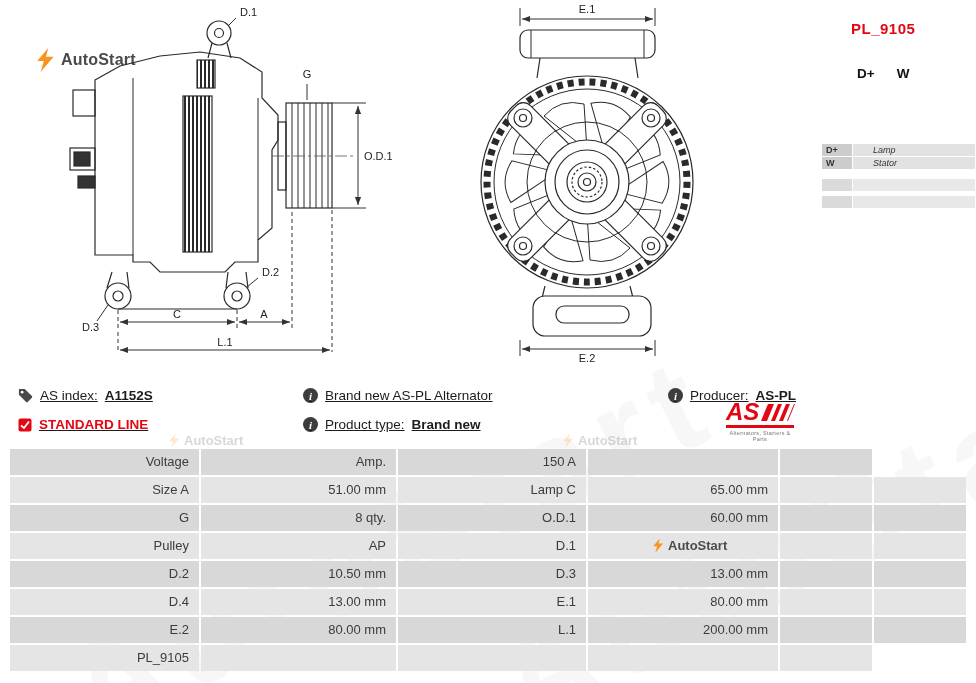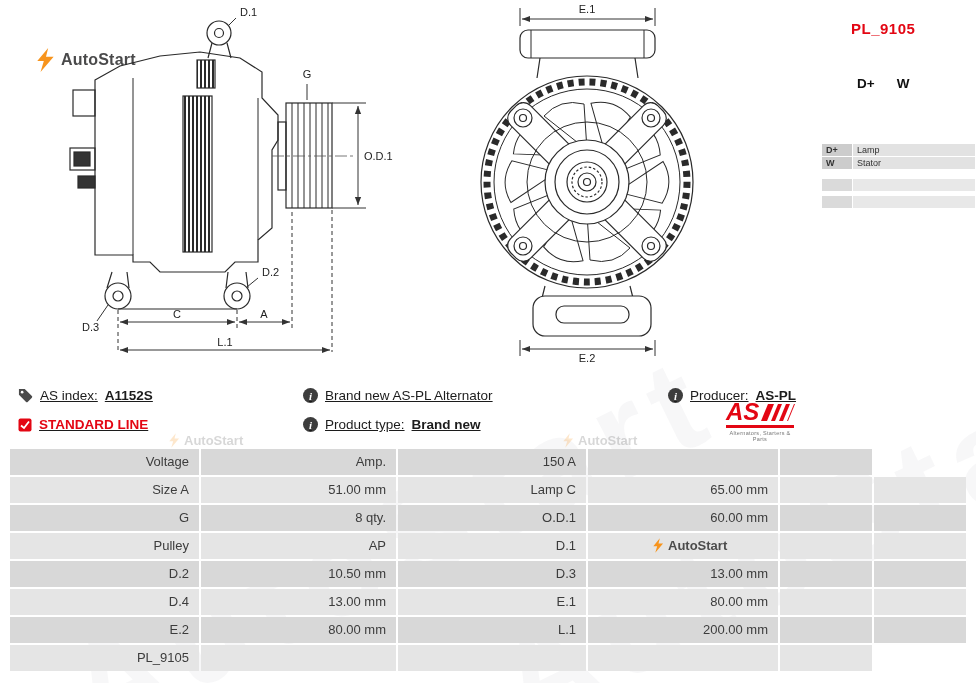--- a/index.html
+++ b/index.html
@@ -6,27 +6,27 @@
   .sheet{position:relative;width:976px;height:683px;background:#fff;overflow:hidden;
          font-family:"Liberation Sans",sans-serif;color:#1c1c1c;}
 
   
   .brand-logo{position:absolute;left:35px;top:48px;display:flex;align-items:center;gap:4px;}
   .brand-logo .bolt{width:22px;height:24px;}
   .brand-text{font-size:16px;font-weight:bold;color:#4a4a4b;letter-spacing:.2px;}
 
   .part-code{position:absolute;left:851px;top:20px;font-size:15px;font-weight:bold;color:#e30613;letter-spacing:.5px;}
 
-  .terminals-title{position:absolute;left:857px;top:76px;font-size:13.5px;font-weight:bold;color:#111;}
+  .terminals-title{position:absolute;left:857px;top:66px;font-size:13.5px;font-weight:bold;color:#111;}
   .terminals-title span{margin-right:22px;}
 
   .terminal-table{position:absolute;left:822px;top:144px;width:154px;}
   .tt-row{display:grid;grid-template-columns:30px 122px;gap:1px;margin-bottom:1px;}
   .tt-row .pin{background:#cccccc;font-size:9px;line-height:12px;height:12px;padding-left:4px;color:#333;font-weight:bold;}
-  .tt-row .desc{background:#e2e2e2;font-size:9px;line-height:12px;height:12px;padding-left:4px;color:#333;}
+  .tt-row .desc{background:#e2e2e2;font-size:9px;line-height:12px;height:12px;padding-left:20px;color:#333;font-style:italic;}
   .tt-gap{height:9px;}
   .tt-row.empty .pin{background:#dadada;}
   .tt-row.empty .desc{background:#e8e8e8;}
 
   .drawing{position:absolute;}
   .drawing text{font-family:"Liberation Sans",sans-serif;font-size:11px;fill:#222;}
 
   
   .info-item{position:absolute;display:flex;align-items:flex-end;gap:7px;font-size:13.5px;color:#1c1c1c;height:20px;white-space:nowrap;text-decoration:underline;}
   .info-item b{font-weight:bold;}

